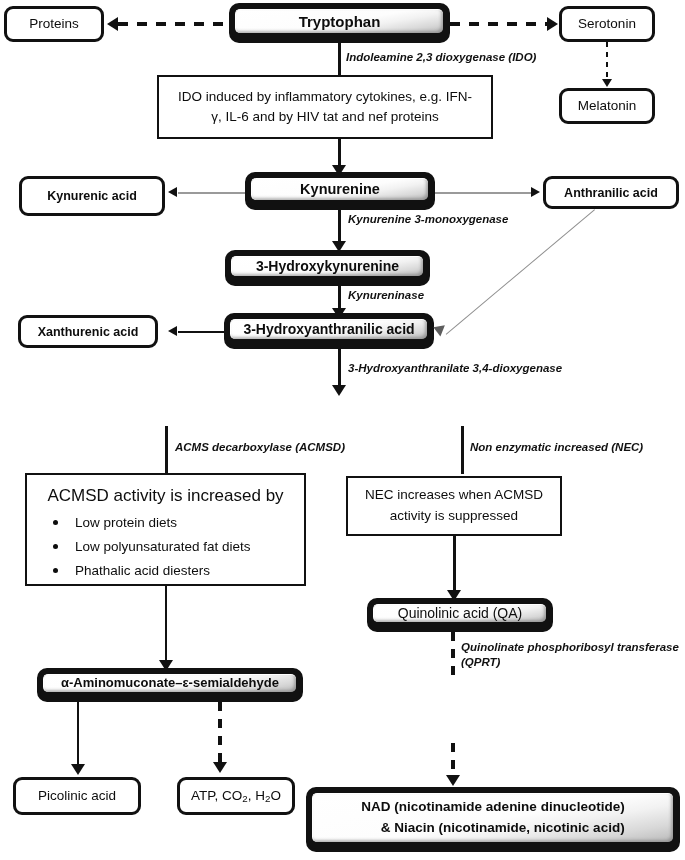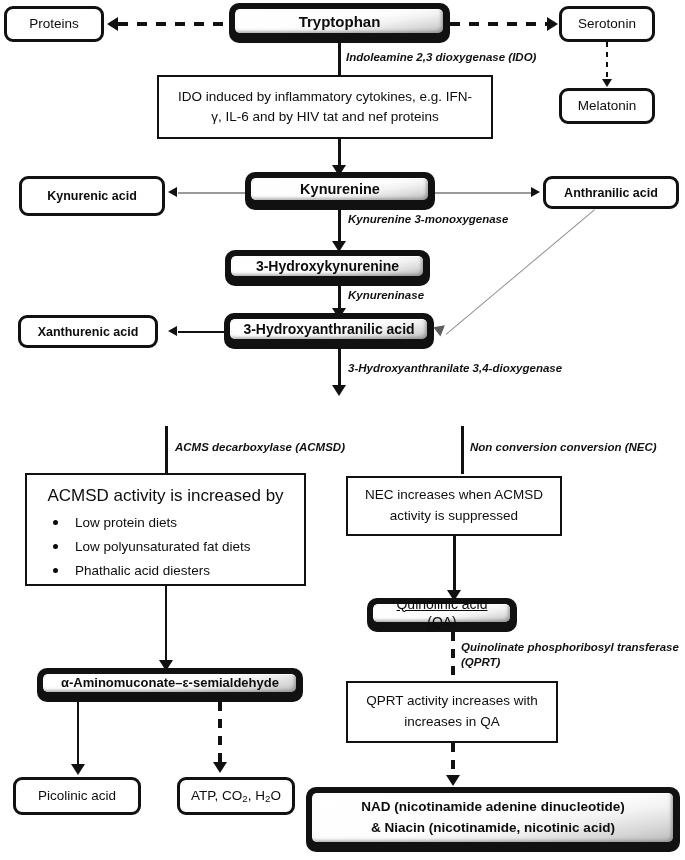--- a/index.html
+++ b/index.html
@@ -47,21 +47,21 @@
     border-radius:10px;
     padding:3px 4px 7px 3px;
   }
   .bevel > .face{
     width:100%;
     height:100%;
     box-sizing:border-box;
     display:flex;
     align-items:center;
     justify-content:center;
-    text-align:center;
+    text-align:right;
     border-radius:5px;
     border-top:1px solid #ffffff;
     border-left:1px solid #ffffff;
     background:linear-gradient(170deg,#ffffff 0%,#fdfdfd 52%,#f2f2f2 66%,#d8d8d8 84%,#b9b9b9 100%);
     box-shadow:inset -2px -2px 3px rgba(120,120,120,.55);
     padding:8px 6px;
   }
 
   .b{font-weight:bold;}
   .n{font-weight:normal;}
@@ -225,21 +225,21 @@
 
   <div class="ln vline" style="left:338px;top:349px;height:43px;"></div>
   <div class="ah ah-down" style="left:332px;top:385px;"></div>
   <div class="enz" style="left:348px;top:361px;">3-Hydroxyanthranilate 3,4-dioxygenase</div>
 
 
   <div class="ln vline" style="left:165px;top:426px;height:48px;"></div>
   <div class="enz" style="left:175px;top:440px;">ACMS decarboxylase (ACMSD)</div>
 
   <div class="ln vline" style="left:461px;top:426px;height:48px;"></div>
-  <div class="enz" style="left:470px;top:440px;">Non conversion conversion (NEC)</div>
+  <div class="enz" style="left:470px;top:440px;">Non enzymatic increased (NEC)</div>
 
   <div class="node info listbox" style="left:25px;top:473px;width:281px;height:113px;">
     <div class="hd">ACMSD activity is increased by</div>
     <ul>
       <li>Low protein diets</li>
       <li>Low polyunsaturated fat diets</li>
       <li>Phathalic acid diesters</li>
     </ul>
   </div>
 
@@ -249,36 +249,30 @@
       <span>activity is suppressed</span>
     </div>
   </div>
 
   <div class="ln vthin" style="left:165px;top:586px;height:80px;"></div>
   <div class="ah ah-down" style="left:159px;top:660px;"></div>
 
   <div class="ln vline" style="left:453px;top:536px;height:62px;"></div>
   <div class="ah ah-down" style="left:447px;top:590px;"></div>
 
-  <div class="node bevel" style="left:367px;top:598px;width:150px;height:34px;text-decoration:underline;">
+  <div class="node bevel" style="left:367px;top:598px;width:186px;height:34px;">
     <div class="face">
         <span class="n" style="font-size:14px;">Quinolinic acid (QA)</span>
       </div>
   </div>
 
   <div class="ln vdash" style="left:451px;top:632px;height:48px;"></div>
   <div class="enz" style="left:461px;top:640px;width:222px;">Quinolinate phosphoribosyl transferase
 (QPRT)</div>
 
-  <div class="node info" style="left:346px;top:681px;width:212px;height:62px;">
-    <div style="font-size:13.5px;line-height:1.55;">
-      <span>QPRT activity increases with</span><br>
-      <span>increases in QA</span>
-    </div>
-  </div>
 
   <div class="ln vdash" style="left:451px;top:743px;height:37px;"></div>
   <div class="ah ah-down" style="left:446px;top:775px;"></div>
 
   <div class="node bevel" style="left:37px;top:668px;width:266px;height:34px;">
     <div class="face">
         <span class="b" style="font-size:13px;">α-Aminomuconate–ε-semialdehyde</span>
       </div>
   </div>
 

